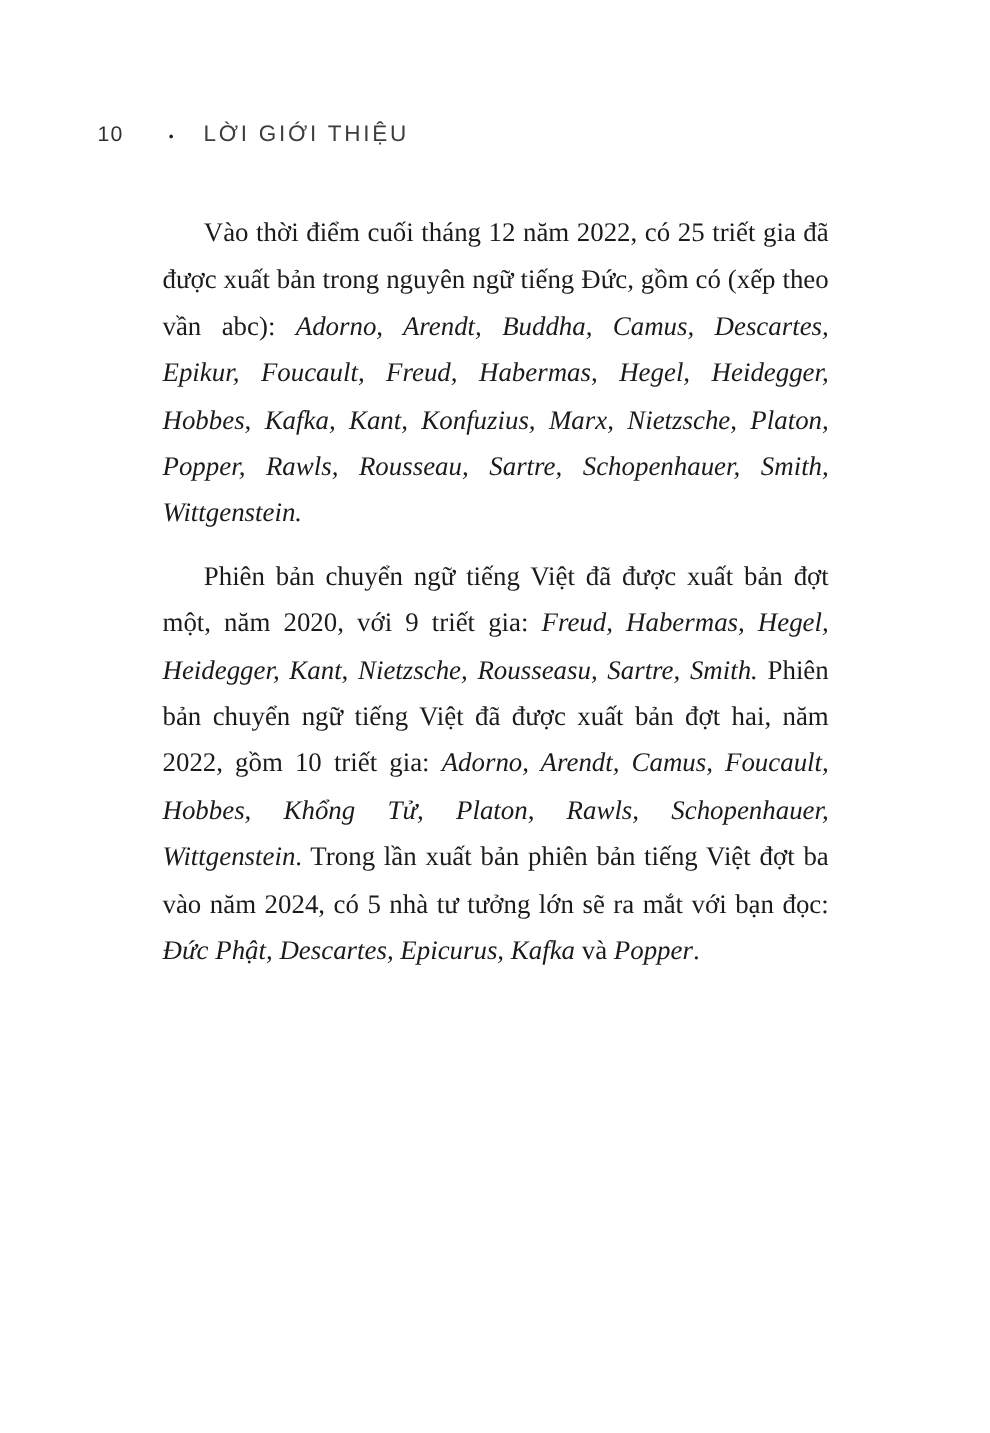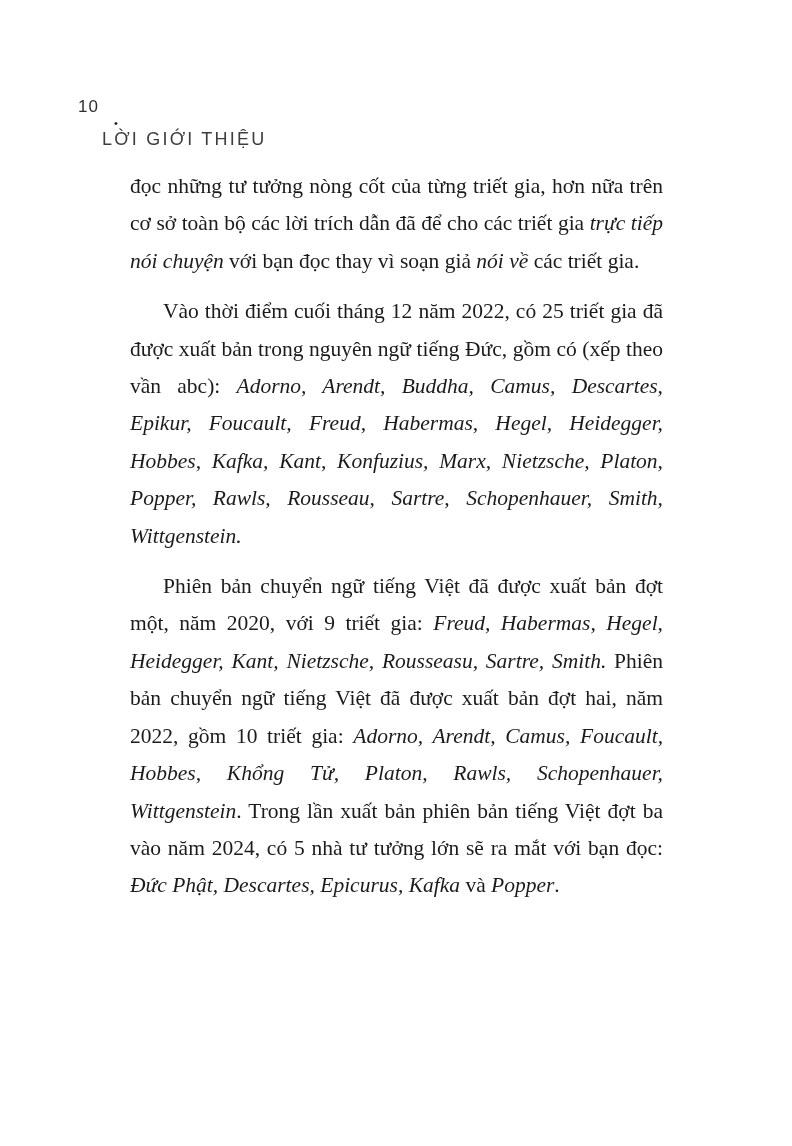--- a/index.html
+++ b/index.html
@@ -1,15 +1,15 @@
 <!DOCTYPE html>
 <html><head>
 <meta charset="utf-8">
 <style>
-  * { margin: 0; padding: 0; box-sizing: border-box; flex-direction: column; }
+  * { margin: 0; padding: 0; box-sizing: border-box; }
   html, body { background: #ffffff; }
   body {
     width: 792px;
     height: 1146px;
     position: relative;
     overflow: hidden;
     font-family: "Liberation Serif", serif;
     color: #1b1b1b;
   }
   .running-header {
@@ -55,17 +55,16 @@
 <body>
 
 <div class="page">
   <header class="running-header">
     <span class="page-num">10</span>
     <span class="header-bullet">•</span>
     <span class="chapter-title">LỜI GIỚI THIỆU</span>
   </header>
 
   <main class="body-text" id="paragraphs">
-      <p><span>đọc những tư tưởng nòng cốt của từng triết gia, hơn nữa trên cơ sở toàn bộ các lời trích dẫn đã để cho các triết gia </span><em>trực tiếp nói chuyện</em><span> với bạn đọc thay vì soạn giả </span><em>nói về</em><span> các triết gia.</span></p>
       <p class="indent"><span>Vào thời điểm cuối tháng 12 năm 2022, có 25 triết gia đã được xuất bản trong nguyên ngữ tiếng Đức, gồm có (xếp theo vần abc): </span><em>Adorno, Arendt, Buddha, Camus, Descartes, Epikur, Foucault, Freud, Habermas, Hegel, Heidegger, Hobbes, Kafka, Kant, Konfuzius, Marx, Nietzsche, Platon, Popper, Rawls, Rousseau, Sartre, Schopenhauer, Smith, Wittgenstein.</em></p>
       <p class="indent"><span>Phiên bản chuyển ngữ tiếng Việt đã được xuất bản đợt một, năm 2020, với 9 triết gia: </span><em>Freud, Habermas, Hegel, Heidegger, Kant, Nietzsche, Rousseasu, Sartre, Smith.</em><span> Phiên bản chuyển ngữ tiếng Việt đã được xuất bản đợt hai, năm 2022, gồm 10 triết gia: </span><em>Adorno, Arendt, Camus, Foucault, Hobbes, Khổng Tử, Platon, Rawls, Schopenhauer, Wittgenstein</em><span>. Trong lần xuất bản phiên bản tiếng Việt đợt ba vào năm 2024, có 5 nhà tư tưởng lớn sẽ ra mắt với bạn đọc: </span><em>Đức Phật, Descartes, Epicurus, Kafka</em><span> và </span><em>Popper</em><span>.</span></p>
     </main>
 </div>
 
 </body></html>

